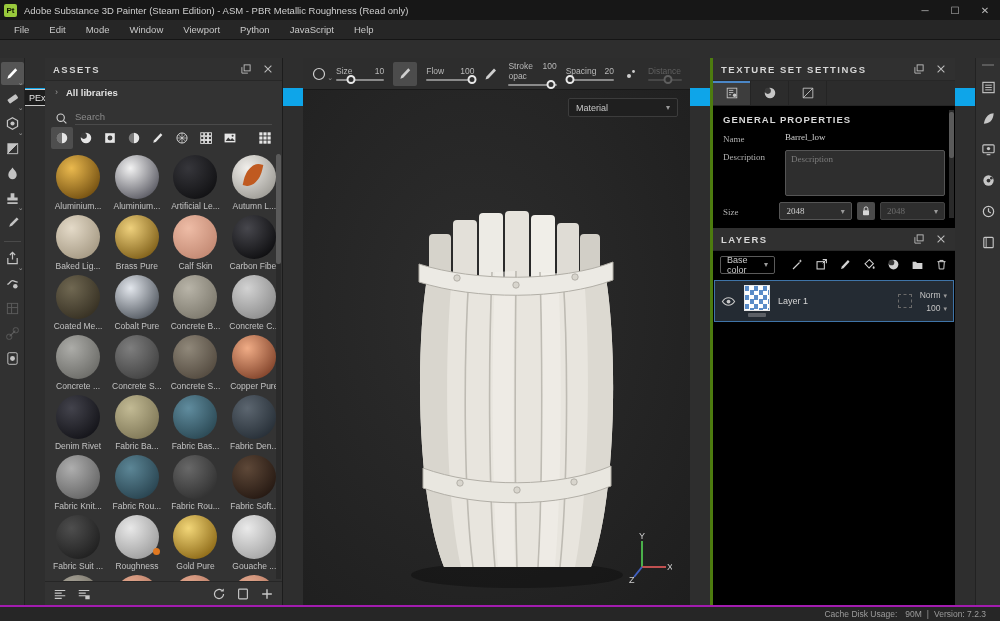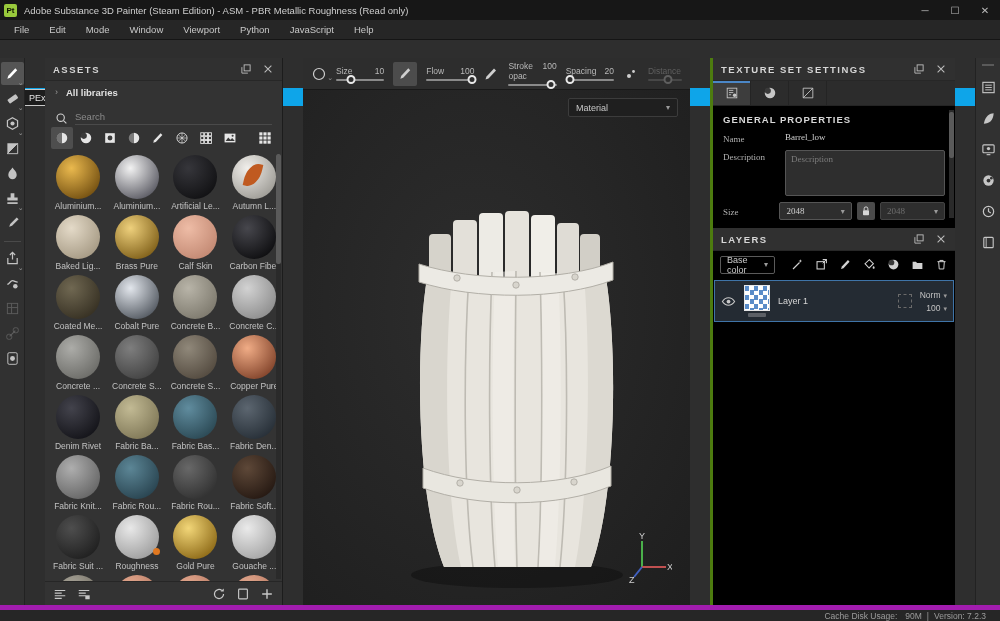--- a/index.html
+++ b/index.html
@@ -130,21 +130,21 @@
   .layer-meta { display:flex; flex-direction:column; align-items:flex-end; gap:3px; font-size:8.5px; color:#c2c2c2; }
   .layer-meta .chev { color:#9a9a9a; font-size:7px; margin-left:3px; }
 
   
   .right-strip { width:25px; background:#313131; border-left:1px solid #222; display:flex; flex-direction:column; align-items:center; padding-top:6px; }
   .rs-grip { width:12px; height:2px; background:#5a5a5a; margin-bottom:10px; }
   .rs-icon { width:22px; height:22px; margin-bottom:9px; display:flex; align-items:center; justify-content:center; color:#c6c6c6; }
 
   
   .status-bar { position:absolute; left:0; right:0; bottom:0; height:16px; background:#262626;
-    border-top:5px solid #a21caf; display:flex; align-items:center; justify-content:flex-end;
+    border-top:2px solid #a21caf; display:flex; align-items:center; justify-content:flex-end;
     padding-right:14px; color:#9c9c9c; font-size:8.5px; }
   svg { display:block; }
 </style>
 </head>
 <body>
 
 <div class="app">
 
   <div class="title-bar">
     <div class="app-icon">Pt</div>

